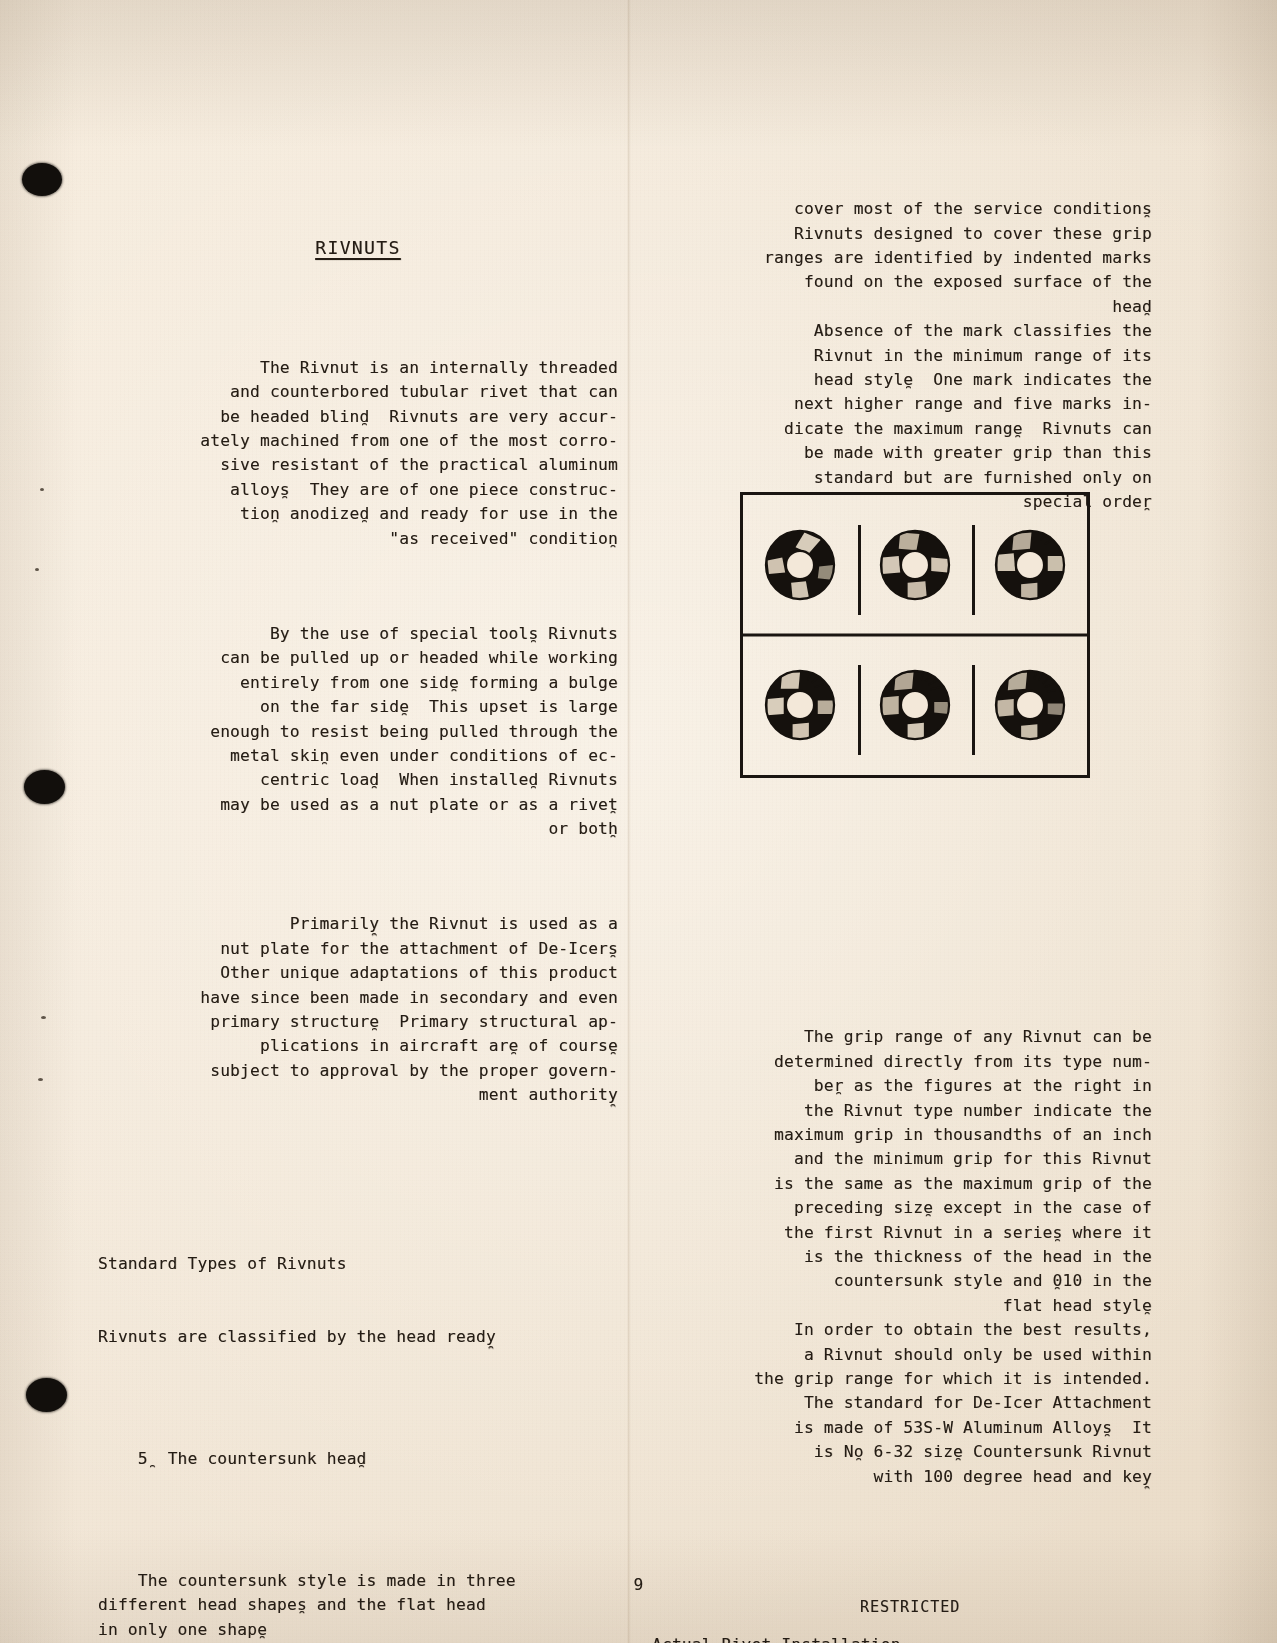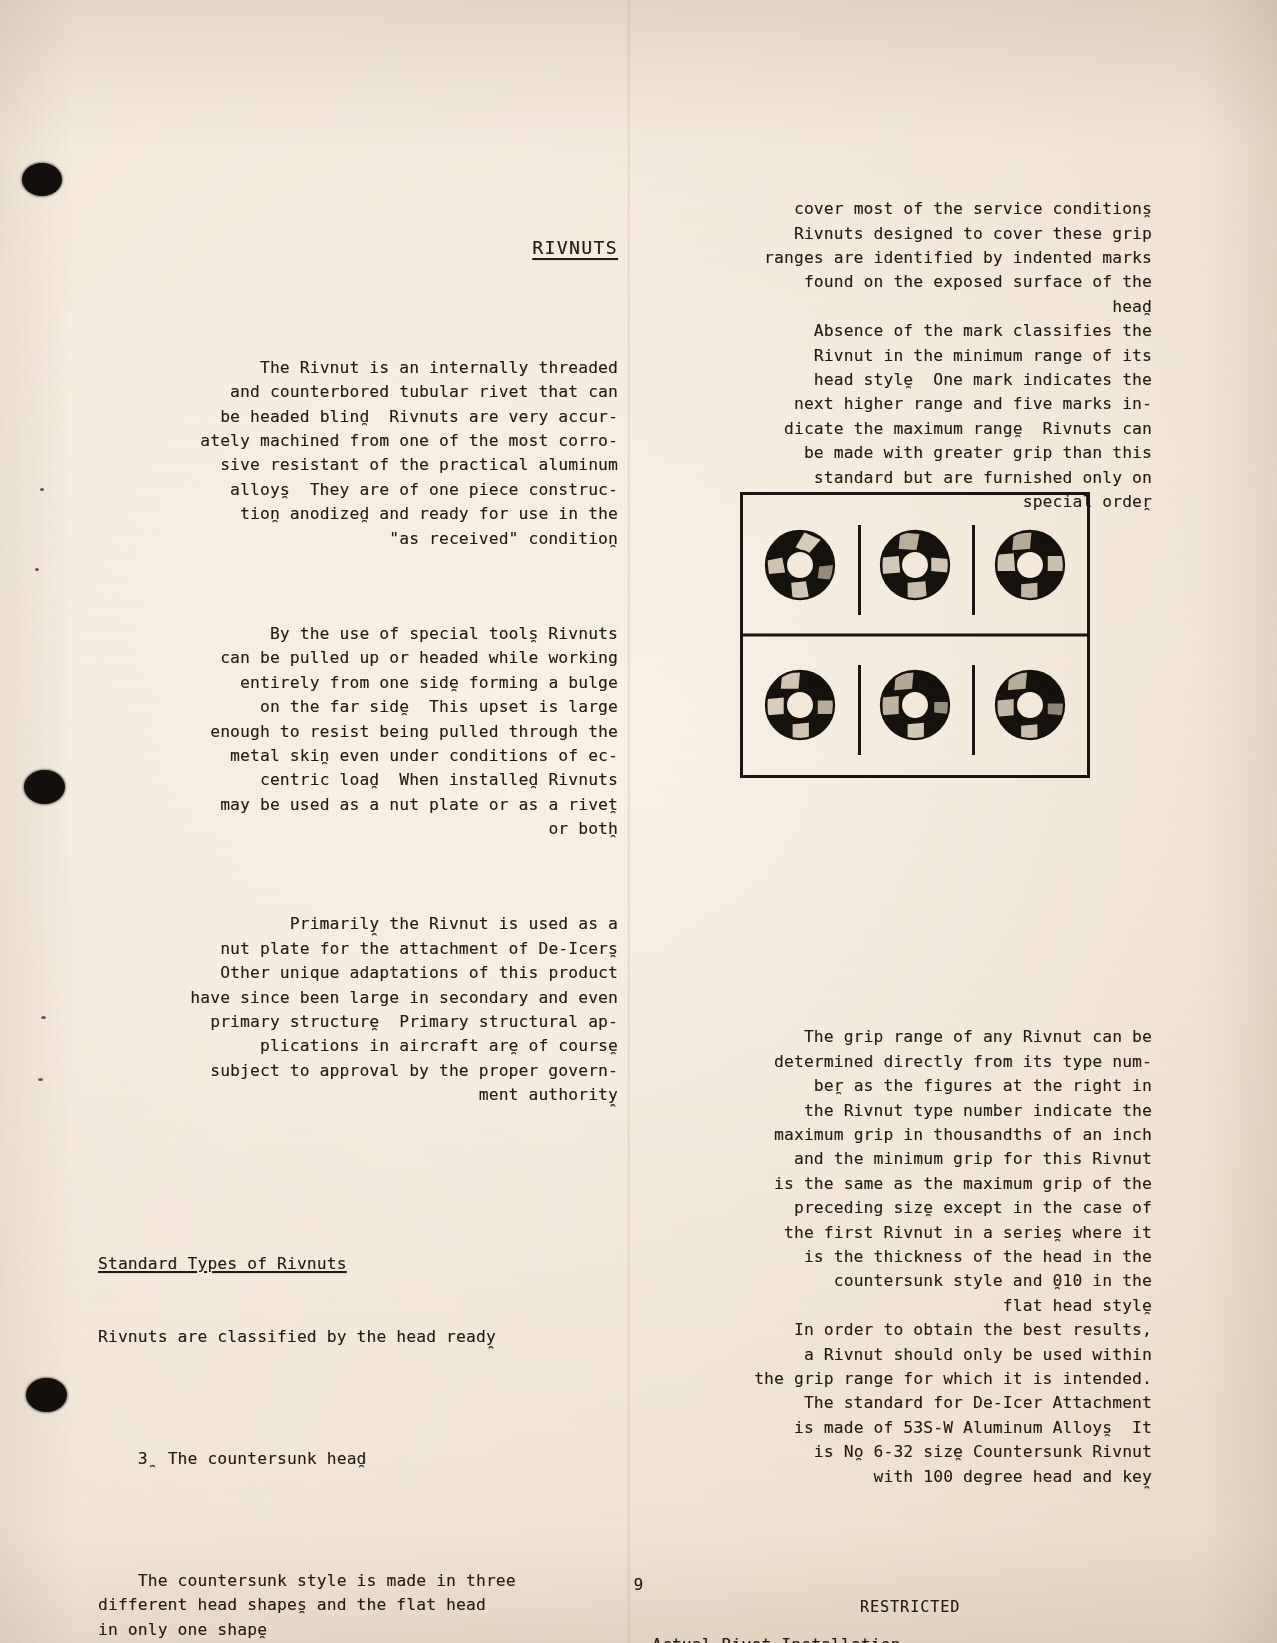--- a/index.html
+++ b/index.html
@@ -90,39 +90,38 @@
     width: 520px;
   }
   #col-right {
     position: absolute;
     left: 652px;
     top: 124px;
     width: 500px;
   }
 
   .doc-title {
-    text-align: right;
+    text-align: center;
     font-size: 18px;
     letter-spacing: 1.4px;
     margin: 0 0 22px 0;
     text-decoration: underline;
     text-underline-offset: 4px;
     text-decoration-thickness: 2px;
   }
 
   p.para {
     margin: 0 0 22px 0;
     text-indent: 0;
     text-align: right;
   }
 
   .sect-head {
     margin: 0;
     display: inline-block;
-    text-decoration: underline;
     text-underline-offset: 2px;
     text-decoration-thickness: 2.2px;
   }
   .sect-block { margin: 0 0 0 0; }
 
   .numlist {
     margin: 0;
     padding: 0;
     list-style: none;
   }
@@ -219,31 +218,31 @@
 entirely from one side̯ forming a bulge
 on the far side̯  This upset is large
 enough to resist being pulled through the
 metal skin̯ even under conditions of ec‐
 centric load̯  When installed̯ Rivnuts
 may be used as a nut plate or as a rivet̯
 or both̯</p>
     <p class="para">    Primarily̯ the Rivnut is used as a
 nut plate for the attachment of De‐Icers̯
 Other unique adaptations of this product
-have since been large in secondary and even
+have since been made in secondary and even
 primary structure̯  Primary structural ap‐
 plications in aircraft are̯ of course̯
 subject to approval by the proper govern‐
 ment authority̯</p>
 
     <div class="sect-block">
       <div><span class="sect-head">Standard Types of Rivnuts</span></div>
       <div>Rivnuts are classified by the head ready̯</div>
       <ul class="numlist">
-        <li>    3̯  The countersunk head̯</li>
+        <li>    5̯  The countersunk head̯</li>
       </ul>
       <div>    The countersunk style is made in three
 different head shapes̯ and the flat head
 in only one shape̯
     Each of the above mentioned styles is
 made in three nominal sizes̯ No̯ 6‐32̯
 No̯ 8‐32̯ and No̯ 10‐32̯
     Each of these sizes is available in six
 grip ranges̯  These can be furnished with
 open or closed ends̯ and with or without

